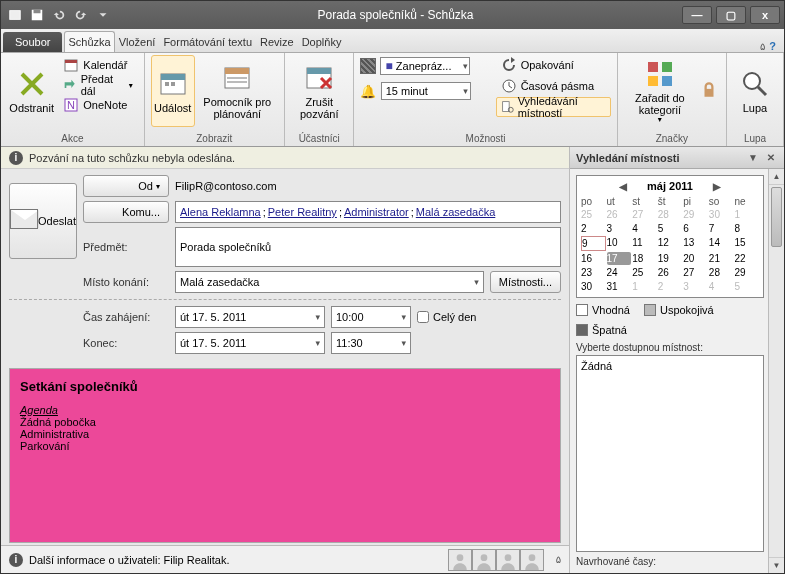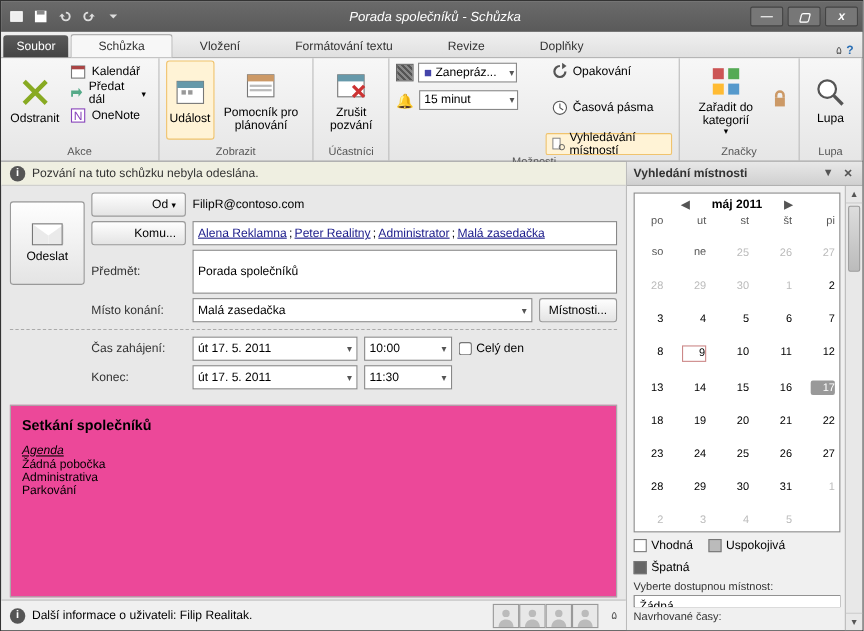--- a/index.html
+++ b/index.html
@@ -1,47 +1,47 @@
 <!DOCTYPE html>
 <html><head>
 <meta charset="utf-8">
 <style>
 * { box-sizing: border-box; margin: 0; padding: 0; font-family: "Segoe UI", Tahoma, sans-serif; font-size: 11px; }
 body { background: #555; width: 785px; height: 574px; overflow: hidden; }
 .window { width: 785px; height: 574px; background: #e8e8e8; display: flex; flex-direction: column; border: 1px solid #333; }
-.titlebar { height: 28px; background: linear-gradient(#6a6a6a,#5a5a5a); display: flex; align-items: center; color: #fff; padding: 0 4px; font-style: italic; }
+.titlebar { height: 28px; background: linear-gradient(#6a6a6a,#5a5a5a); display: flex; align-items: center; color: #fff; padding: 0 4px; }
 .qat { display: flex; gap: 2px; align-items: center; }
 .qat-btn { width: 20px; height: 20px; display: flex; align-items: center; justify-content: center; border-radius: 2px; }
 .qat-btn svg { width: 14px; height: 14px; }
 .wtitle { flex: 1; text-align: center; font-size: 12px; color: #fff; }
 .winbtns { display: flex; gap: 0; }
 .winbtn { width: 30px; height: 18px; background: #777; border: 1px solid #444; border-radius: 2px; margin-left: 4px; display: flex; align-items: center; justify-content: center; color: #fff; font-weight: bold; }
 .ribbon-tabs { height: 24px; background: linear-gradient(#f0f0f0,#e0e0e0); display: flex; align-items: flex-end; padding-left: 2px; border-bottom: 1px solid #aaa; }
 .file-tab { background: linear-gradient(#5a5a5a,#444); color: #fff; padding: 4px 12px; border-radius: 3px 3px 0 0; margin-right: 2px; }
-.rtab { padding: 4px 24px; color: #333; border: 1px solid transparent; border-bottom: none; cursor: pointer; }
+.rtab { padding: 4px 3px; color: #333; border: 1px solid transparent; border-bottom: none; cursor: pointer; }
 .rtab.active { background: #f7f7f7; border-color: #aaa; border-radius: 3px 3px 0 0; }
 .rtab-right { margin-left: auto; display: flex; gap: 4px; padding-right: 8px; align-items: center; }
 .ribbon { height: 94px; background: linear-gradient(#f7f7f7,#e6e6e6); display: flex; border-bottom: 1px solid #999; }
 .rgroup { border-right: 1px solid #bbb; padding: 2px 6px; display: flex; flex-direction: column; height: 100%; }
 .rgroup-body { flex: 1; display: flex; align-items: flex-start; gap: 2px; }
 .rgroup-label { text-align: center; font-size: 10px; color: #555; padding-top: 1px; }
 .big-btn { display: flex; flex-direction: column; align-items: center; justify-content: center; padding: 2px 4px; border: 1px solid transparent; border-radius: 3px; min-width: 44px; height: 72px; cursor: pointer; text-align: center; line-height: 1.1; }
 .big-btn .ico { width: 32px; height: 32px; margin-bottom: 2px; display: flex; align-items: center; justify-content: center; }
 .small-btn { display: flex; align-items: center; gap: 4px; padding: 1px 4px; border: 1px solid transparent; border-radius: 2px; cursor: pointer; height: 20px; }
 .small-btn .ico { width: 16px; height: 16px; display: flex; align-items: center; justify-content: center; }
 .vstack { display: flex; flex-direction: column; gap: 0; }
 .opt-row { display: flex; align-items: center; gap: 4px; height: 22px; }
 .opt-combo { border: 1px solid #888; background: #fff; height: 18px; padding: 0 14px 0 4px; position: relative; min-width: 90px; font-size: 11px; display: flex; align-items: center; }
 .opt-combo::after { content: "▾"; position: absolute; right: 2px; font-size: 9px; color: #555; }
 .info-bar { height: 22px; background: #efefe1; border-bottom: 1px solid #ccc; display: flex; align-items: center; padding: 0 8px; gap: 6px; color: #333; }
 .main { flex: 1; display: flex; overflow: hidden; }
 .form-area { flex: 1; display: flex; flex-direction: column; border-right: 1px solid #bbb; overflow: hidden; }
 .form-top { padding: 6px 8px; }
 .form-grid { display: grid; grid-template-columns: 68px 86px 1fr auto; gap: 4px 6px; align-items: center; }
-.send-btn { grid-row: span 3; display: flex; flex-direction: column; align-items: center; justify-content: center; border: 1px solid #999; background: linear-gradient(#fefefe,#e4e4e4); border-radius: 3px; height: 76px; cursor: pointer; }
+.send-btn { grid-row: span 3; display: flex; flex-direction: row; align-items: center; justify-content: center; border: 1px solid #999; background: linear-gradient(#fefefe,#e4e4e4); border-radius: 3px; height: 76px; cursor: pointer; }
 .send-btn .ico { width: 28px; height: 20px; border: 1px solid #777; background: #fff; position: relative; margin-bottom: 4px; }
 .send-btn .ico::after { content: ""; position: absolute; inset: 0; border-top: 10px solid transparent; border-left: 14px solid #999; border-right: 14px solid #999; opacity: 0.2; }
 .fbtn { border: 1px solid #999; background: linear-gradient(#fefefe,#e4e4e4); border-radius: 3px; height: 22px; padding: 0 8px; display: flex; align-items: center; justify-content: flex-end; cursor: pointer; }
 .finput { border: 1px solid #888; background: #fff; height: 40px; padding: 0 4px; width: 100%; }
 .attendee-box { border: 1px solid #888; background: #fff; height: 22px; padding: 2px 4px; display: flex; align-items: center; gap: 2px; flex-wrap: nowrap; overflow: hidden; }
 .attendee-box a { color: #1a1a8a; text-decoration: underline; white-space: nowrap; }
 .loc-row { display: grid; grid-template-columns: 1fr auto; gap: 6px; }
 .combo { border: 1px solid #888; background: #fff; height: 22px; display: flex; align-items: center; position: relative; padding: 0 18px 0 4px; }
 .combo::after { content: "▾"; position: absolute; right: 4px; font-size: 9px; color: #555; }
 .divider-dash { border-top: 1px dashed #aaa; margin: 6px 0; }
@@ -55,21 +55,21 @@
 .people-pics .silhouette { width: 24px; height: 22px; border: 1px solid #999; background: #e8e8e8; display: flex; align-items: flex-end; justify-content: center; }
 .people-pics .silhouette svg { width: 18px; height: 18px; }
 .room-pane { width: 214px; background: #f0f0f0; display: flex; flex-direction: column; }
 .room-title { height: 22px; background: linear-gradient(#e8e8e8,#d0d0d0); border-bottom: 1px solid #aaa; display: flex; align-items: center; padding: 0 6px; font-weight: bold; color: #333; }
 .room-title .spacer { flex: 1; }
 .room-title .pin, .room-title .x { width: 14px; height: 14px; margin-left: 4px; cursor: pointer; display: flex; align-items: center; justify-content: center; font-size: 10px; color: #555; }
 .room-body { flex: 1; padding: 6px; overflow: hidden; display: flex; flex-direction: column; position: relative; }
 .cal { border: 1px solid #888; background: #fff; padding: 4px; margin-bottom: 6px; }
 .cal-head { display: flex; align-items: center; justify-content: center; gap: 20px; margin-bottom: 4px; font-weight: bold; }
 .cal-nav { cursor: pointer; color: #555; font-size: 10px; }
-.cal-grid { display: grid; grid-template-columns: repeat(5, 1fr); text-align: right; gap: 17px; }
+.cal-grid { display: grid; grid-template-columns: repeat(7, 1fr); text-align: left; gap: 1px; }
 .cal-dow { font-size: 10px; color: #555; }
 .cal-day { font-size: 10px; padding: 1px 0; cursor: pointer; }
 .cal-day.out { color: #bbb; }
 .cal-day.sel { background: #999; color: #fff; border-radius: 2px; }
 .cal-day.today { border: 1px solid #c88; }
 .legend { display: flex; flex-wrap: wrap; gap: 8px 14px; margin-bottom: 6px; }
 .legend-item { display: flex; align-items: center; gap: 4px; font-size: 10px; }
 .swatch { width: 12px; height: 12px; border: 1px solid #777; }
 .room-label { font-size: 10px; color: #333; margin-bottom: 2px; }
 .room-list { border: 1px solid #888; background: #fff; flex: 1; padding: 4px; font-size: 11px; overflow: auto; }
@@ -233,21 +233,21 @@
             <span style="width:16px;height:16px;border:1px solid #666;background:repeating-linear-gradient(45deg,#555,#555 2px,#888 2px,#888 4px)"></span>
             <div class="opt-combo"><span style="color:#44a;font-size:12px">■</span>&nbsp;<span>Zanepráz...</span></div>
           </div>
           <div class="opt-row">
             <span style="font-size:13px">🔔</span>
             <div class="opt-combo">
                 <span>15 minut</span>
               </div>
           </div>
         </div>
-        <div class="vstack" style="gap:13px">
+        <div class="vstack" style="gap:1px">
           <div class="small-btn">
               <div class="ico">
                 <svg viewBox="0 0 16 16">
                   <path d="M8 2a6 6 0 1 0 6 6h-2a4 4 0 1 1-4-4V2z" fill="#555"></path>
                   <path d="M10 0l4 3-4 3z" fill="#555"></path>
                 </svg>
               </div>
               <span>Opakování</span>
             </div>
           <div class="small-btn">

